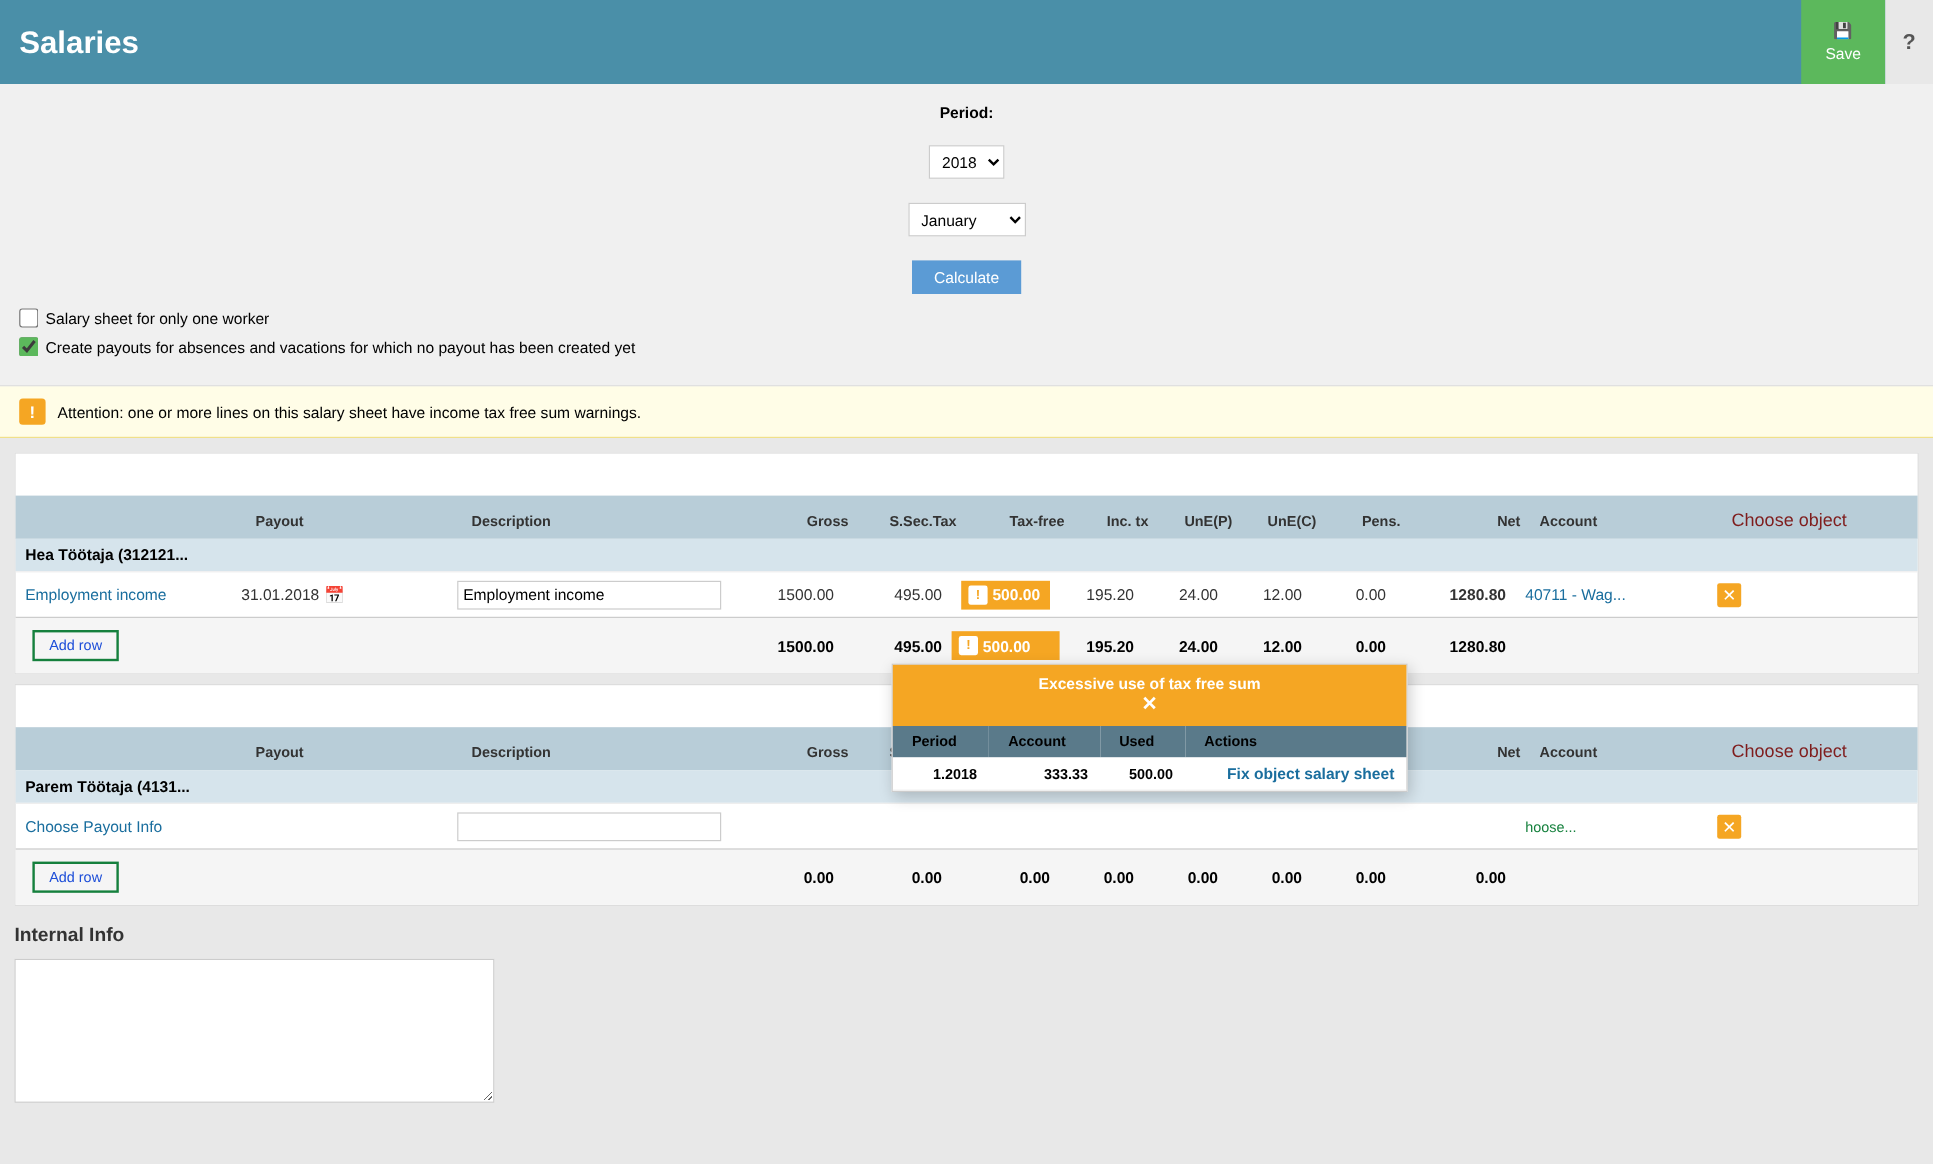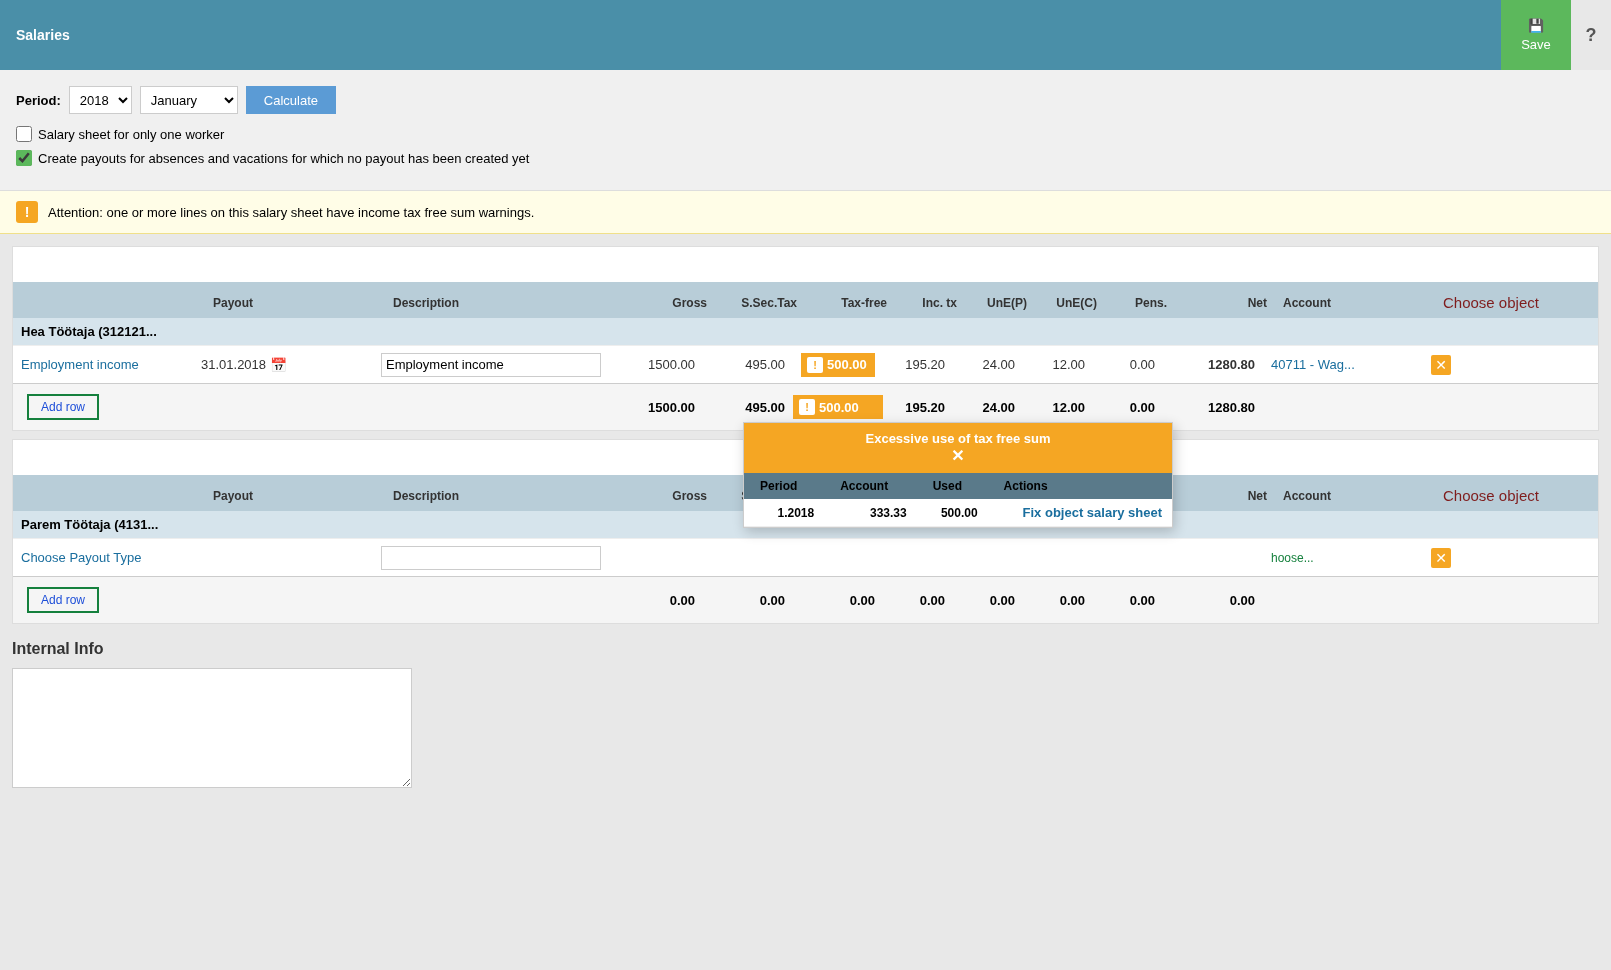--- a/index.html
+++ b/index.html
@@ -10,21 +10,21 @@
     .header {
       background: #4a8fa8;
       height: 70px;
       display: flex;
       align-items: center;
       padding: 0 16px;
       position: relative;
     }
     .header-title {
       color: white;
-      font-size: 14px;
+      font-size: 26px;
       font-weight: bold;
       text-align: center;
     }
     .header-actions {
       position: absolute;
       right: 0;
       top: 0;
       display: flex;
       height: 70px;
     }
@@ -55,22 +55,23 @@
 
     
     .top-controls {
       background: #f0f0f0;
       padding: 16px;
       border-bottom: 1px solid #ddd;
     }
     .period-row {
       display: flex;
       align-items: center;
-      gap: 8px;
+      gap: 20px;
       margin-bottom: 12px;
+      flex-direction: column;
     }
     .period-label { font-weight: bold; }
     select {
       border: 1px solid #ccc;
       padding: 4px 6px;
       background: white;
       height: 28px;
     }
     .btn-calculate {
       background: #5b9bd5;
@@ -511,21 +512,21 @@
       <div class="col-header right-align">Pens.</div>
       <div class="col-header right-align">Net</div>
       <div class="col-header">Account</div>
       <div class="col-header"><a class="col-header-link">Choose object</a></div>
     </div>
 
     <div class="section-worker-name">Parem Töötaja (4131...</div>
 
     <div class="data-row">
       <div class="data-cell">
-        <a class="link-text">Choose Payout Type</a>
+        <a class="link-text">Choose Payout Info</a>
       </div>
       <div class="data-cell date-cell">
         <span></span>
       </div>
       <div class="data-cell data-cell-desc">
         <input type="text" value="" style="">
       </div>
       <div class="data-cell right-align"></div>
       <div class="data-cell right-align"></div>
       <div class="data-cell right-align"></div>

